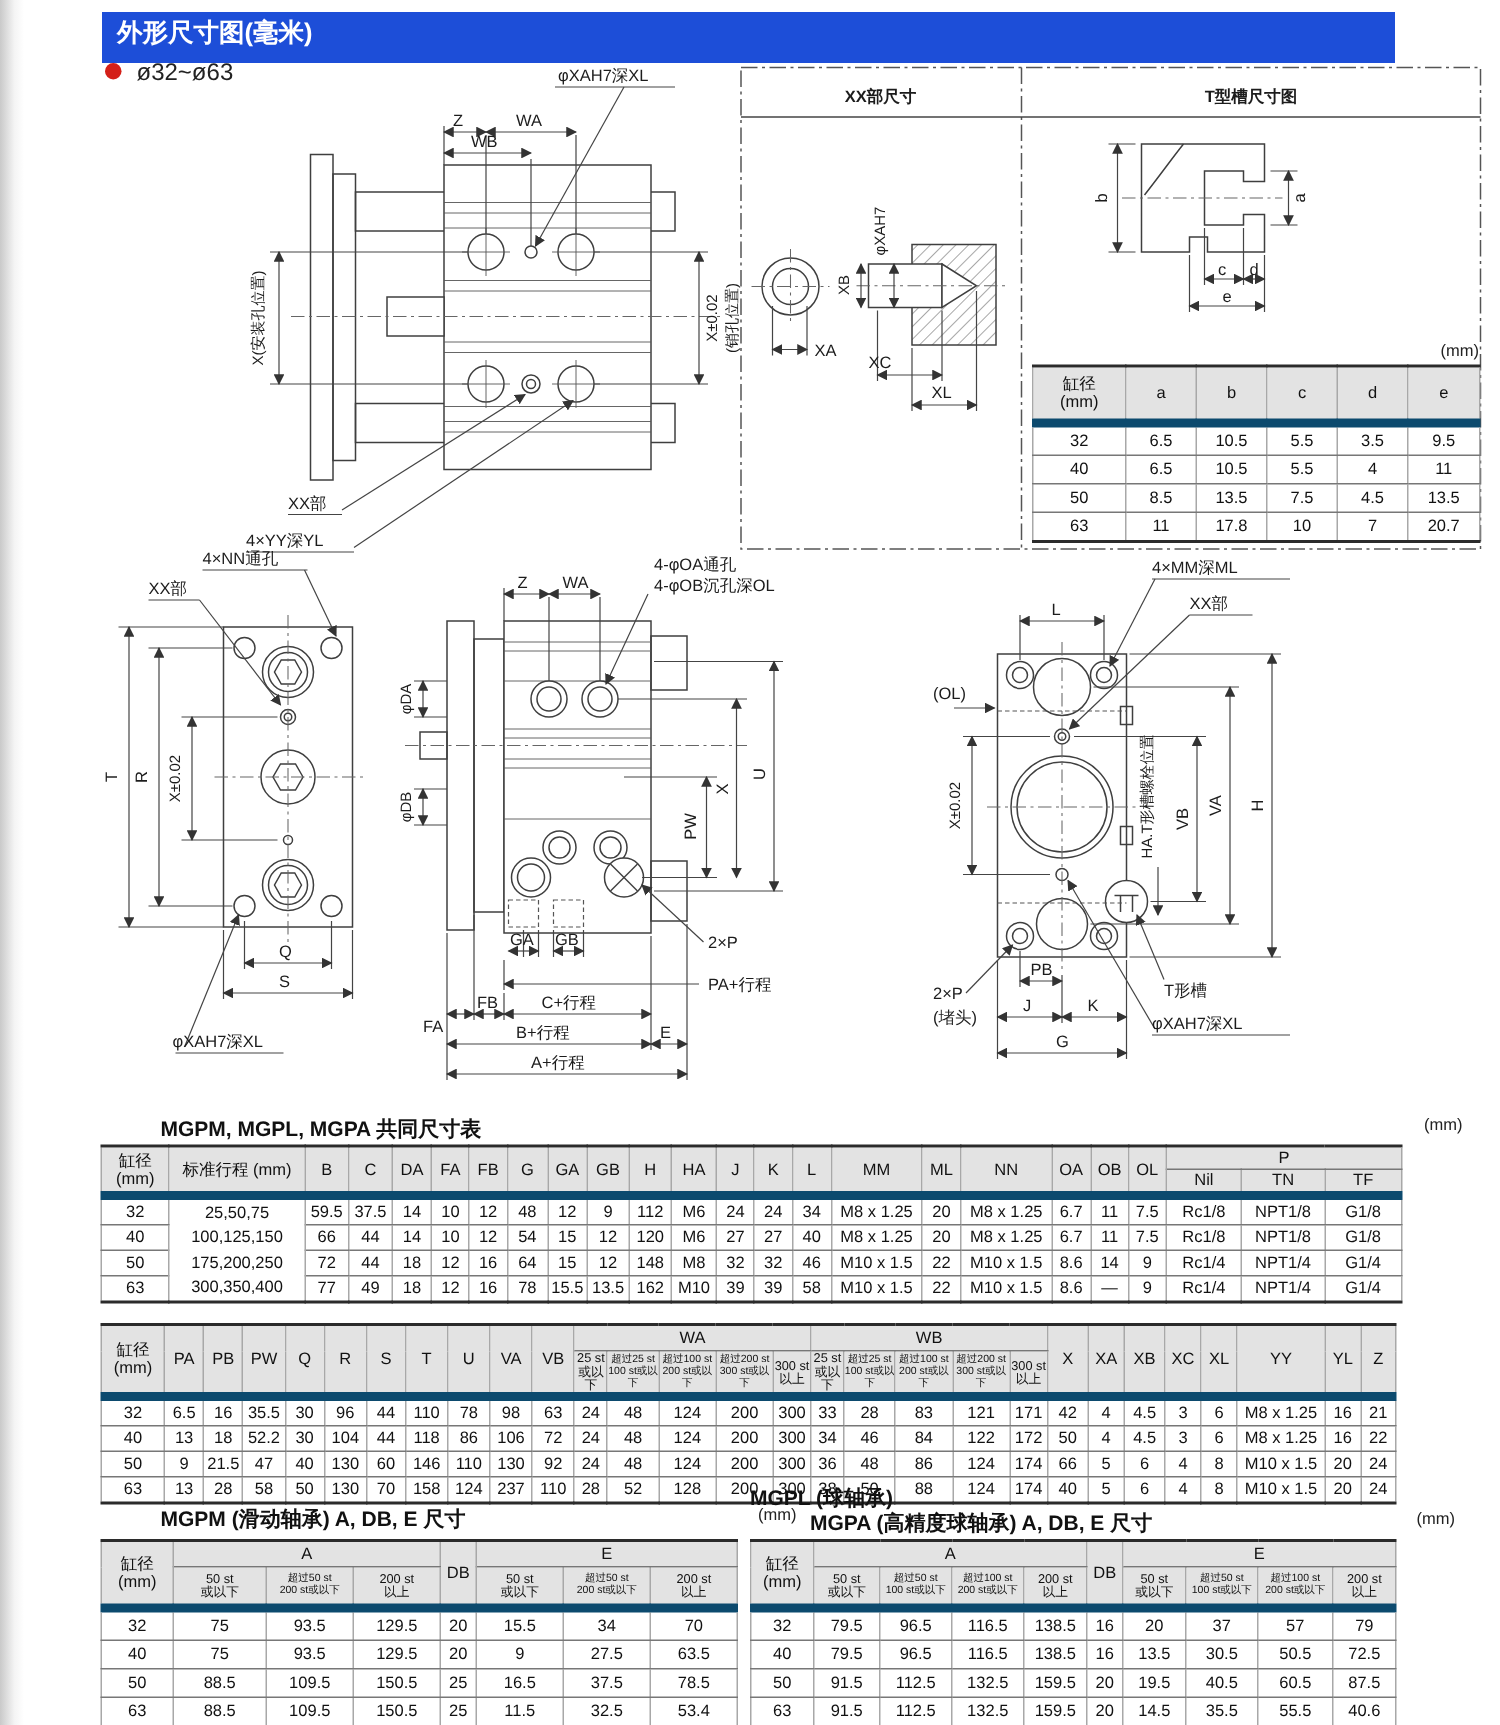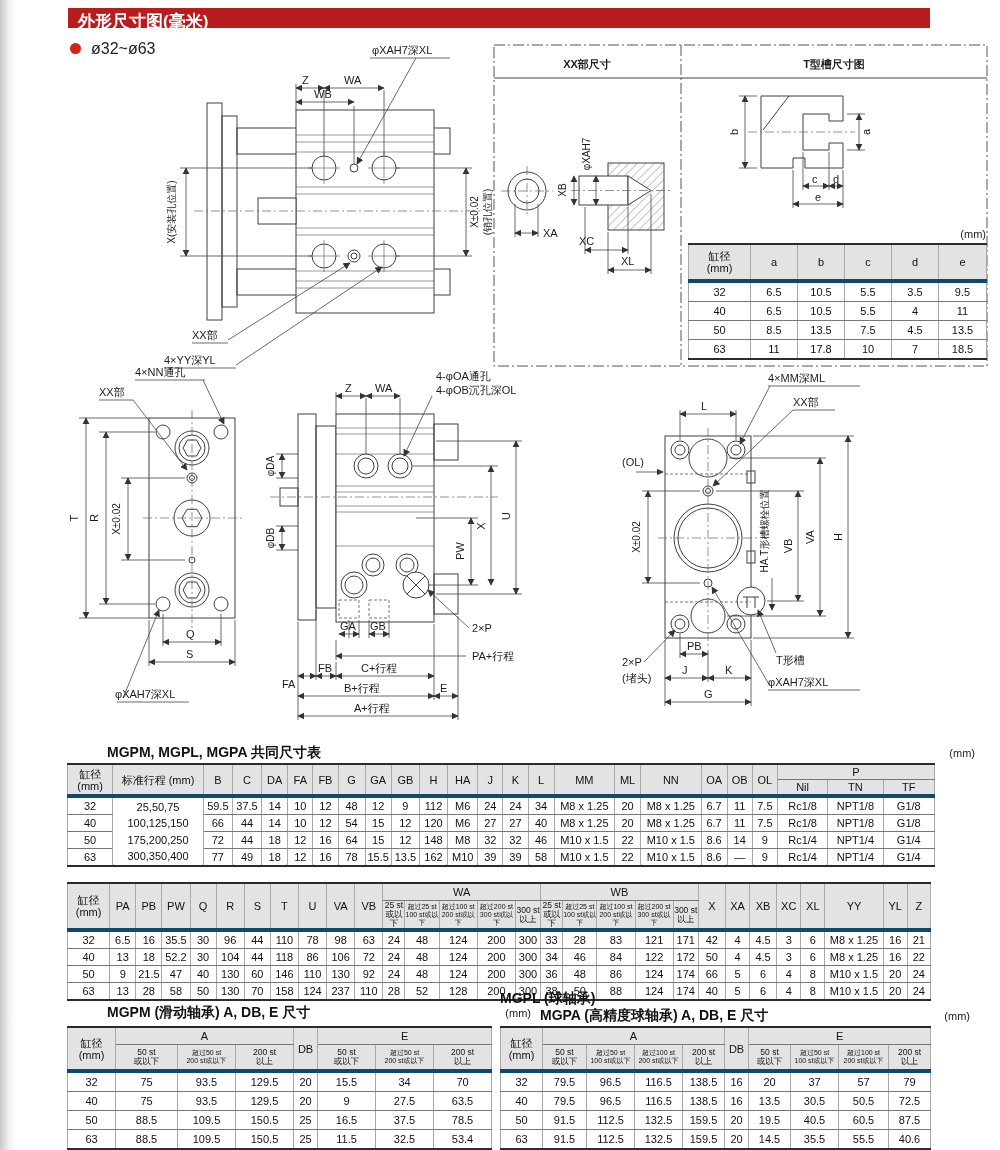--- a/index.html
+++ b/index.html
@@ -1,34 +1,34 @@
 <!DOCTYPE html>
 <html><head>
 <meta charset="utf-8">
 <style>
   html,body{margin:0;padding:0;background:#fff;}
   .page{position:relative;width:1000px;height:1150px;background:#fff;overflow:hidden;
         font-family:"Liberation Sans",sans-serif;color:#1a1a1a;}
   .edge-shade{position:absolute;left:0;top:0;width:16px;height:100%;
         background:linear-gradient(90deg,#c9c9c9,#f4f4f4 60%,#fff);}
   .abs{position:absolute;}
-  .titlebar{position:absolute;left:68px;top:8px;width:862px;height:20px;background:#b91c1c;
+  .titlebar{position:absolute;left:68px;top:8px;width:862px;height:34px;background:#1d4ed8;
         color:#fff;font-weight:bold;font-size:17px;line-height:27px;padding-left:10px;box-sizing:border-box;}
   .bore-row{position:absolute;left:70px;top:40px;font-size:16px;color:#222;}
   .bullet{display:inline-block;width:11px;height:11px;border-radius:50%;background:#d42019;margin-right:10px;}
   .unit{font-size:11px;color:#222;}
   .tbl-title{font-size:14px;font-weight:bold;color:#111;}
-  .title-row{display:flex;justify-content:space-between;align-items:center;padding-left:40px;}
+  .title-row{display:flex;justify-content:space-between;align-items:flex-start;padding-left:40px;}
 
   table.dtable{border-collapse:collapse;table-layout:fixed;font-size:11px;color:#111;
         border-top:2px solid #2b2b2b;border-bottom:2px solid #2b2b2b;}
   .dtable th,.dtable td{border:1px solid;border-color:#777 #a8a8a8;text-align:center;
         padding:0 1px;overflow:hidden;white-space:pre-line;font-weight:normal;}
   .dtable th{background:#e3e3e3;line-height:12px;}
-  .dtable thead{border-bottom:4px solid #0c4a6e;}
+  .dtable thead{border-bottom:6px solid #0c4a6e;}
   .dtable td{height:16px;line-height:14px;background:#fff;}
   .t3 td,.t4 td{height:18px;}
   .tslot-tbl td{height:18px;}
   th.sub{font-size:7px;line-height:8px;padding:0;}
   th.sub2{font-size:8.5px;line-height:9px;padding:0;}
   td.stroke{line-height:16.5px;font-size:11px;}
 
   svg text{font-family:"Liberation Sans",sans-serif;font-size:11px;fill:#1c1c1c;}
   svg .sm{font-size:10px;}
   .ln{stroke:#3f3f3f;fill:none;stroke-width:1;}
@@ -245,21 +245,21 @@
           <td>7.5</td>
           <td>4.5</td>
           <td>13.5</td>
         </tr>
         <tr>
           <td>63</td>
           <td>11</td>
           <td>17.8</td>
           <td>10</td>
           <td>7</td>
-          <td>18.5</td>
+          <td>20.7</td>
         </tr>
       </tbody>
   </table>
 
   <svg class="abs" style="left:53px;top:366px" width="250" height="352">
     <g class="ln">
       <rect x="96" y="52" width="86" height="200" fill="#fff"></rect>
       <circle cx="110" cy="66" r="7"></circle>
         <circle cx="168" cy="66" r="7"></circle>
       <circle cx="110" cy="238" r="7"></circle>

